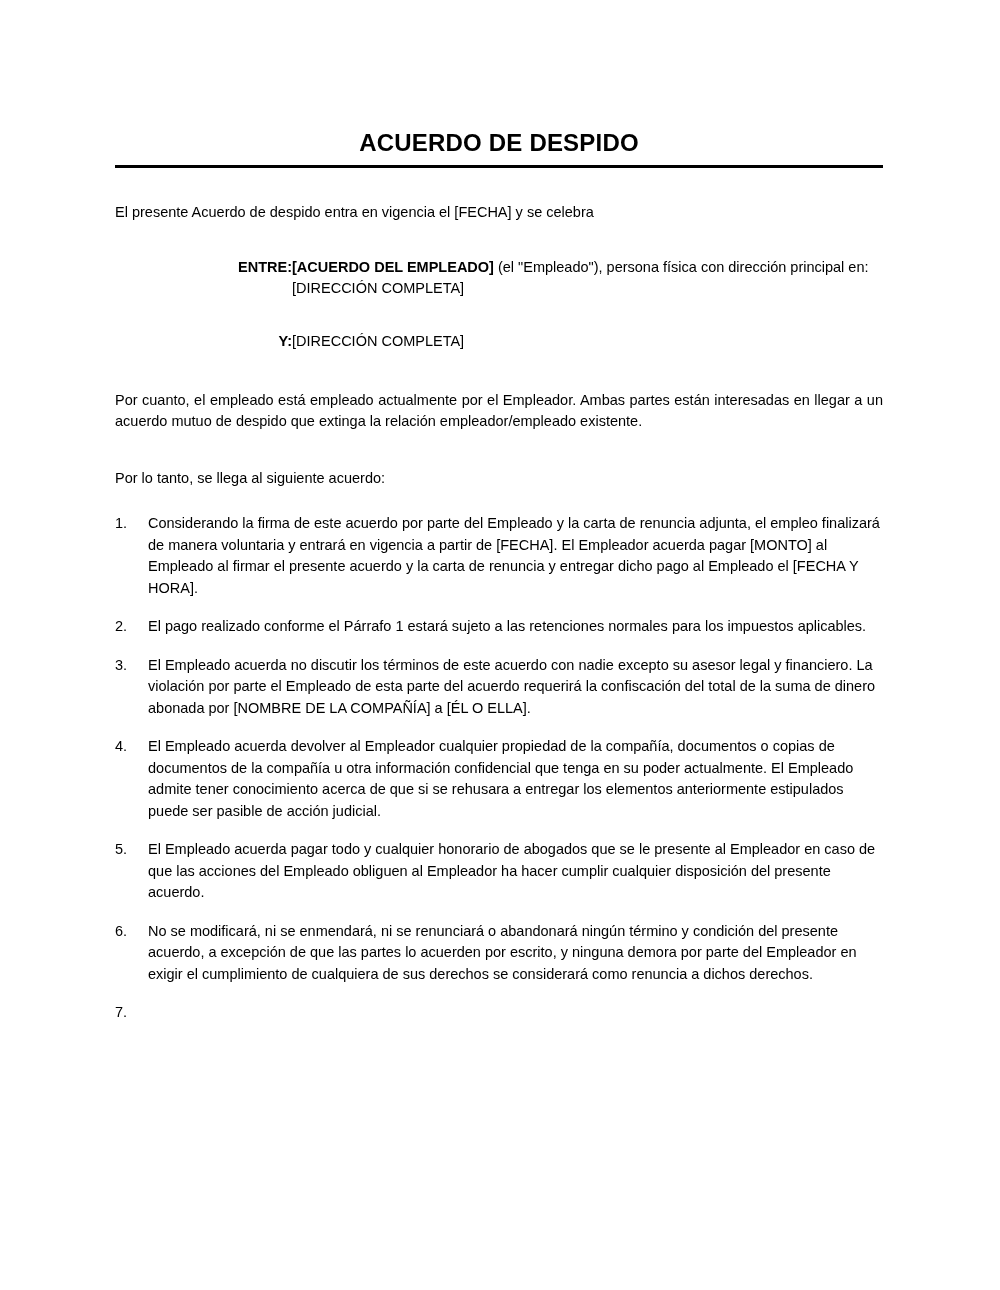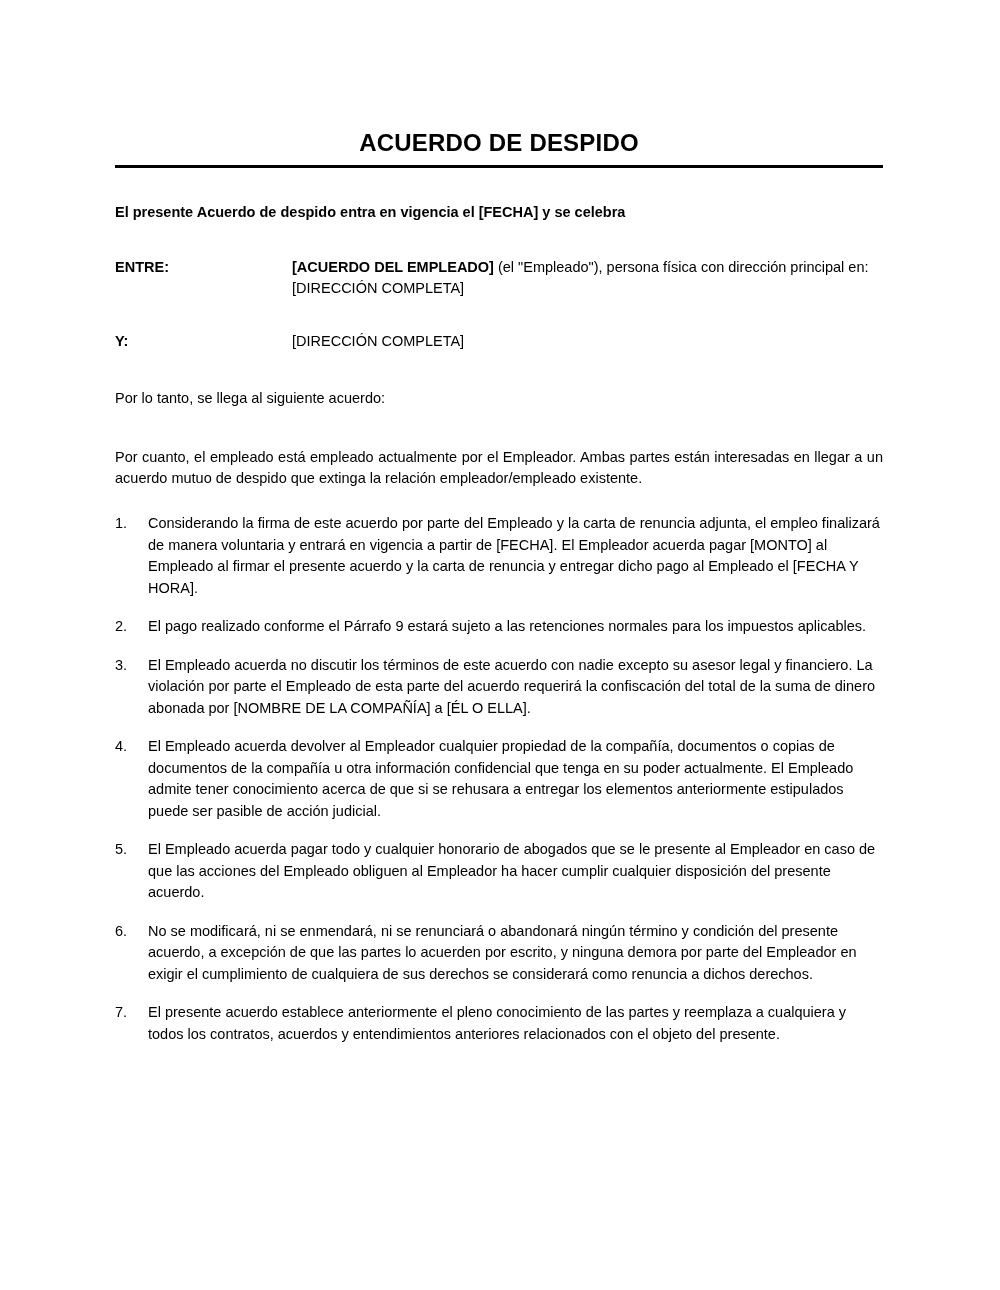--- a/index.html
+++ b/index.html
@@ -47,37 +47,37 @@
   .para {
     font-size: 14.5px;
     line-height: 21px;
     margin: 0;
   }
   .para.justify {
     text-align: justify;
   }
   .intro {
     margin-top: 34px;
-    font-weight: bold;
   }
 
   
   .party {
     display: flex;
     align-items: flex-start;
     margin-top: 34px;
   }
   .party.second {
     margin-top: 32px;
   }
   .party-label {
     flex: 0 0 177px;
     font-size: 14.5px;
     line-height: 21px;
     font-weight: bold;
+    text-align: right;
   }
   .party-body {
     flex: 1 1 auto;
     font-size: 14.5px;
     line-height: 21px;
     text-align: justify;
   }
   .party-body .addr {
     text-align: left;
   }
@@ -166,52 +166,51 @@
       </div>
     </div>
 
     <div class="party second">
       <div class="party-label">Y:</div>
       <div class="party-body">
         <div class="addr">[DIRECCIÓN COMPLETA]</div>
       </div>
     </div>
 
+    <p class="para justify recital">Por cuanto, el empleado está empleado actualmente por el Empleador. Ambas partes están interesadas en llegar a un acuerdo mutuo de despido que extinga la relación empleador/empleado existente.</p>
+
     <p class="para leadin">Por lo tanto, se llega al siguiente acuerdo:</p>
-
-    <p class="para justify recital">Por cuanto, el empleado está empleado actualmente por el Empleador. Ambas partes están interesadas en llegar a un acuerdo mutuo de despido que extinga la relación empleador/empleado existente.</p>
 
     <ol class="terms">
       <li>
         <span class="num">1.</span>
         <span>Considerando la firma de este acuerdo por parte del Empleado y la carta de renuncia adjunta, el empleo finalizará de manera voluntaria y entrará en vigencia a partir de [FECHA]. El Empleador acuerda pagar [MONTO] al Empleado al firmar el presente acuerdo y la carta de renuncia y entregar dicho pago al Empleado el [FECHA Y HORA].</span>
       </li>
       <li>
         <span class="num">2.</span>
-        <span>El pago realizado conforme el Párrafo 9 estará sujeto a las retenciones normales para los impuestos aplicables.</span>
+        <span>El pago realizado conforme el Párrafo 1 estará sujeto a las retenciones normales para los impuestos aplicables.</span>
       </li>
       <li>
         <span class="num">3.</span>
         <span>El Empleado acuerda no discutir los términos de este acuerdo con nadie excepto su asesor legal y financiero. La violación por parte el Empleado de esta parte del acuerdo requerirá la confiscación del total de la suma de dinero abonada por [NOMBRE DE LA COMPAÑÍA] a [ÉL O ELLA].</span>
       </li>
       <li>
         <span class="num">4.</span>
         <span>El Empleado acuerda devolver al Empleador cualquier propiedad de la compañía, documentos o copias de documentos de la compañía u otra información confidencial que tenga en su poder actualmente. El Empleado admite tener conocimiento acerca de que si se rehusara a entregar los elementos anteriormente estipulados puede ser pasible de acción judicial.</span>
       </li>
       <li>
         <span class="num">5.</span>
         <span>El Empleado acuerda pagar todo y cualquier honorario de abogados que se le presente al Empleador en caso de que las acciones del Empleado obliguen al Empleador ha hacer cumplir cualquier disposición del presente acuerdo.</span>
       </li>
       <li>
         <span class="num">6.</span>
         <span>No se modificará, ni se enmendará, ni se renunciará o abandonará ningún término y condición del presente acuerdo, a excepción de que las partes lo acuerden por escrito, y ninguna demora por parte del Empleador en exigir el cumplimiento de cualquiera de sus derechos se considerará como renuncia a dichos derechos.</span>
       </li>
       <li>
         <span class="num">7.</span>
-        <span>El presente acuerdo establece anteriormente el pleno conocimiento de las partes y reemplaza a cualquiera y todos los contratos, acuerdos y entendimientos anteriores relacionados con el objeto del presente.</span>
       </li>
     </ol>
 
   </div>
 
   <div class="footer">
     <hr class="footer-rule">
     <div class="footer-text"><span class="fleft">Acuerdo de despido</span><span class="fright">Página 1 de 2</span></div>
   </div>
 

